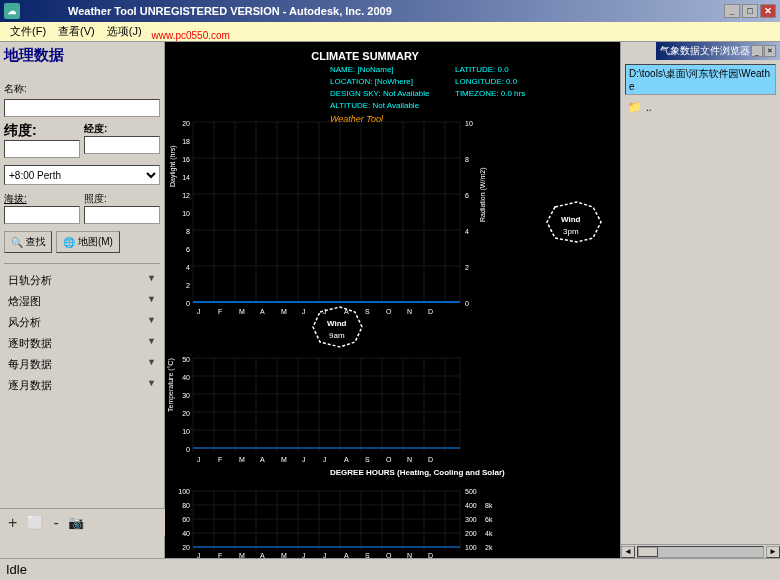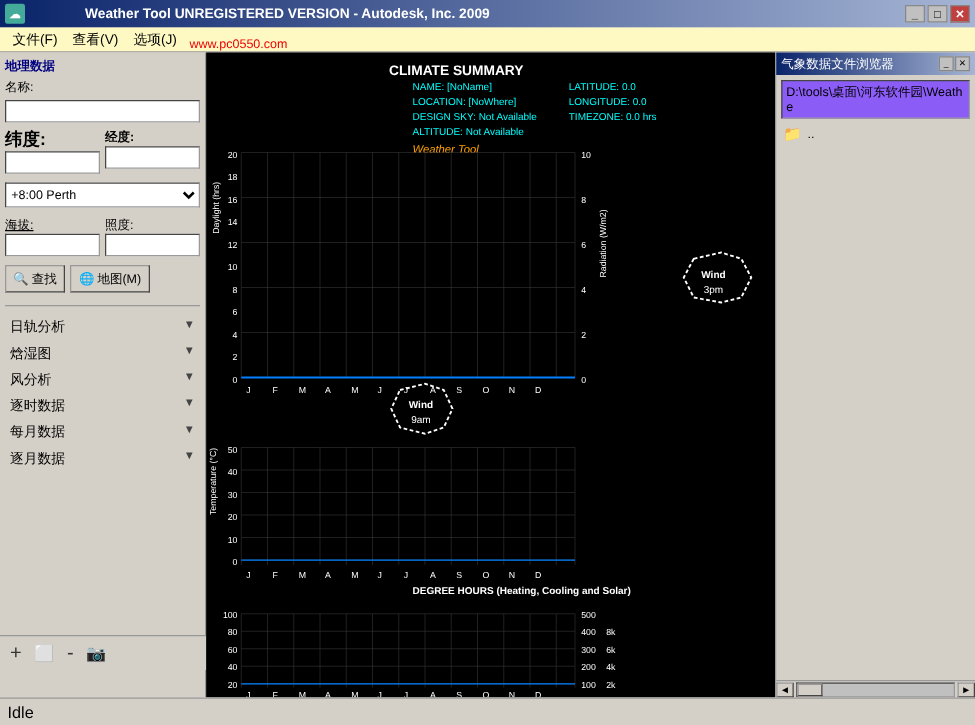--- a/index.html
+++ b/index.html
@@ -46,23 +46,23 @@
       width: 165px;
       background: #d4d0c8;
       border-right: 1px solid #999;
       padding: 4px;
       display: flex;
       flex-direction: column;
       gap: 3px;
     }
     .panel-title {
       font-weight: bold;
-      font-size: 10px;
+      font-size: 15px;
       color: #000080;
-      margin-bottom: 0;
+      margin-bottom: 14px;
     }
     .form-label { font-size: 10px; width: 28px; }
     .form-input { height: 18px; border: 1px inset #999; background: white; font-size: 10px; flex: 1; padding: 1px 2px; }
     .form-input-full { height: 18px; border: 1px inset #999; background: white; font-size: 10px; width: 100%; padding: 1px 2px; margin-bottom: 2px; }
     .two-col { display: flex; gap: 4px; }
     .two-col .col { flex: 1; }
     .timezone-select { height: 20px; border: 1px inset #999; background: white; font-size: 10px; width: 100%; }
     .btn { background: #d4d0c8; border: 1px outset #999; height: 22px; font-size: 10px; cursor: pointer; padding: 0 6px; display: flex; align-items: center; gap: 2px; }
     .btn-row { display: flex; gap: 4px; margin-bottom: 4px; }
     .section-divider { border-top: 1px solid #999; margin: 3px 0; }
@@ -95,25 +95,26 @@
     }
     .right-titlebar {
       background: linear-gradient(to right, #0a246a, #a6b5d5);
       height: 18px;
       display: flex;
       align-items: center;
       justify-content: space-between;
       padding: 0 4px;
       color: white;
       font-size: 10px;
+      margin-left: 35px;
     }
     .right-titlebar-btns { display: flex; gap: 1px; }
     .right-titlebar-btn { width: 12px; height: 12px; background: #c0c0c0; border: 1px solid #888; display: flex; align-items: center; justify-content: center; font-size: 7px; color: black; }
     .right-content { padding: 4px; flex: 1; }
-    .right-path { font-size: 10px; background: #8b5cf6; border: 1px inset #999; padding: 2px 3px; margin-bottom: 4px; word-break: break-all; }
+    .right-path { font-size: 10px; background: #7dd3fc; border: 1px inset #999; padding: 2px 3px; margin-bottom: 4px; word-break: break-all; }
     .right-item { display: flex; align-items: center; gap: 4px; font-size: 10px; padding: 1px 2px; cursor: pointer; }
     .folder-icon { color: #ffa000; font-size: 12px; }
     .right-scrollbar {
       height: 14px;
       background: #d4d0c8;
       border-top: 1px solid #999;
       display: flex;
       align-items: center;
     }
     .scrollbar-track { flex: 1; height: 12px; background: #c0c0c0; border: 1px inset #999; margin: 0 2px; position: relative; }

